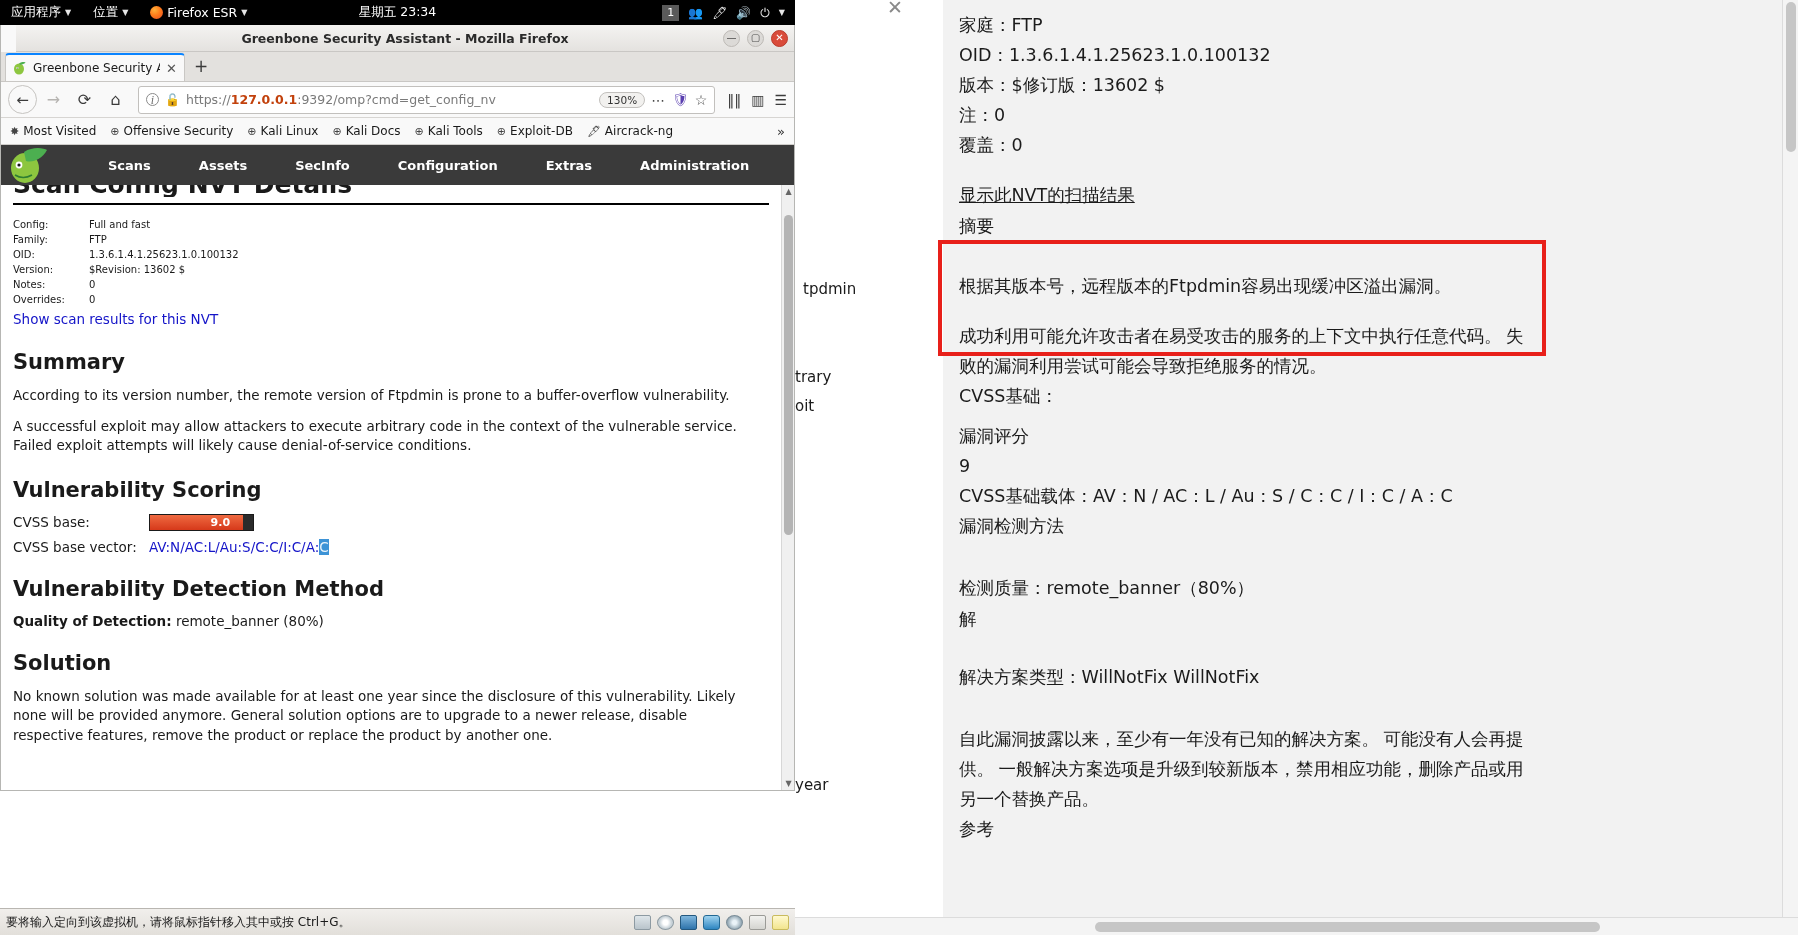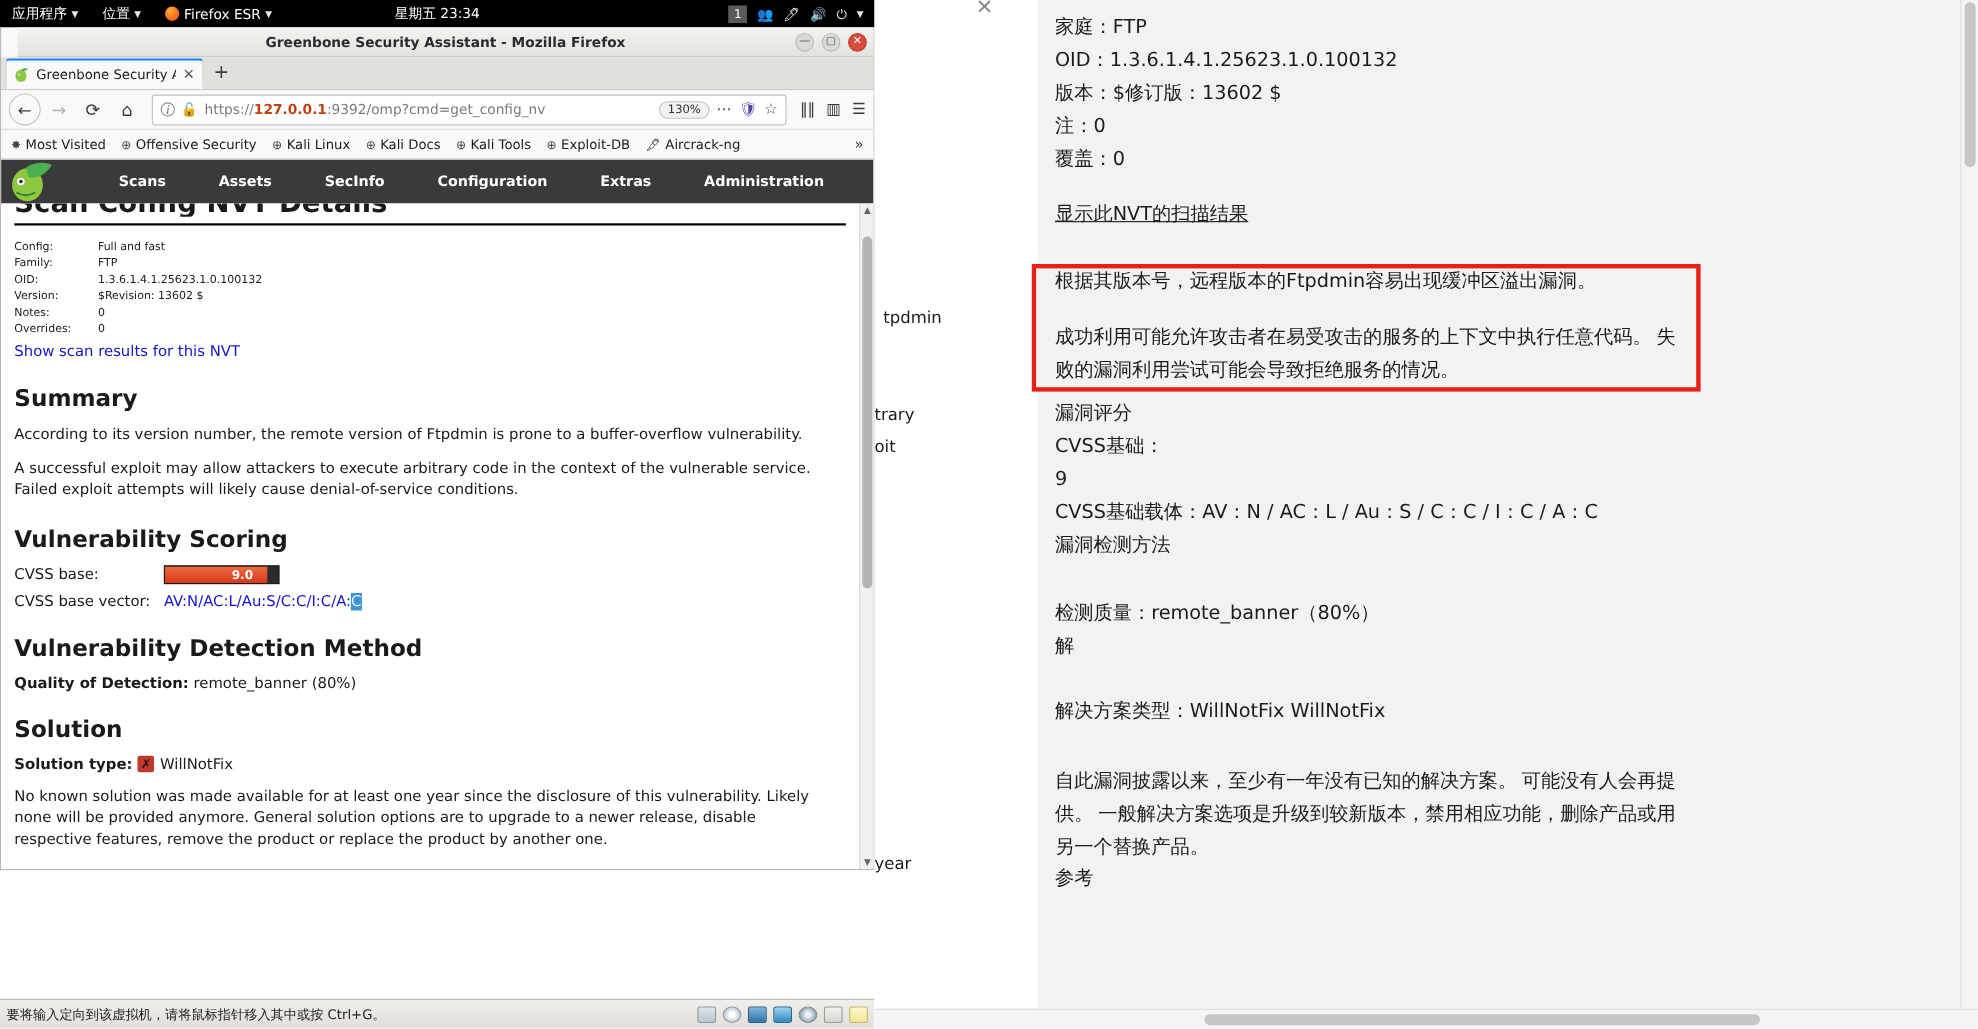--- a/index.html
+++ b/index.html
@@ -465,25 +465,20 @@
         </div>
       </div>
 
       <h2 class="sec">Vulnerability Detection Method</h2>
       <div class="qod-line">
         <b>Quality of Detection:</b>
         <span>remote_banner (80%)</span>
       </div>
 
       <h2 class="sec">Solution</h2>
-      <div id="sol-type-line">
-        <span class="lbl">Solution type:</span>
-        <span id="willnotfix-icon">✗</span>
-        <span>WillNotFix</span>
-      </div>
       <p class="body" style="margin-top:12px">No known solution was made available for at least one year since the disclosure of this vulnerability. Likely none will be provided anymore. General solution options are to upgrade to a newer release, disable respective features, remove the product or replace the product by another one.</p>
     </div>
 
     <div id="gsa-scroll">
       <span class="arrow up">▲</span>
       <span class="thumb"></span>
       <span class="arrow down">▼</span>
     </div>
   </div>
 </div>
@@ -512,26 +507,27 @@
   </div>
 
   <div id="trans-card">
     <div class="tp-line">家庭：FTP</div>
     <div class="tp-line">OID：1.3.6.1.4.1.25623.1.0.100132</div>
     <div class="tp-line">版本：$修订版：13602 $</div>
     <div class="tp-line">注：0</div>
     <div class="tp-line">覆盖：0</div>
     <div class="tp-gap"></div>
     <div class="tp-line tp-underline">显示此NVT的扫描结果</div>
+    <div class="tp-line">摘要</div>
     <div class="tp-gap"></div>
     <div class="tp-line" style="margin-top:10px">根据其版本号，远程版本的Ftpdmin容易出现缓冲区溢出漏洞。</div>
     <div class="tp-gap"></div>
     <div class="tp-line tp-wrap">成功利用可能允许攻击者在易受攻击的服务的上下文中执行任意代码。 失败的漏洞利用尝试可能会导致拒绝服务的情况。</div>
+    <div class="tp-line">CVSS基础：</div>
     <div class="tp-line" style="margin-top:10px">漏洞评分</div>
-    <div class="tp-line">CVSS基础：</div>
     <div class="tp-line">9</div>
     <div class="tp-line">CVSS基础载体：AV：N / AC：L / Au：S / C：C / I：C / A：C</div>
     <div class="tp-line">漏洞检测方法</div>
     <div class="tp-gap"></div>
     <div class="tp-line" style="margin-top:12px">检测质量：remote_banner（80%）</div>
     <div class="tp-line">解</div>
     <div class="tp-gap"></div>
     <div class="tp-line" style="margin-top:8px">解决方案类型：WillNotFix WillNotFix</div>
     <div class="tp-gap"></div>
     <div class="tp-line tp-wrap" style="margin-top:12px">自此漏洞披露以来，至少有一年没有已知的解决方案。 可能没有人会再提供。 一般解决方案选项是升级到较新版本，禁用相应功能，删除产品或用另一个替换产品。</div>

